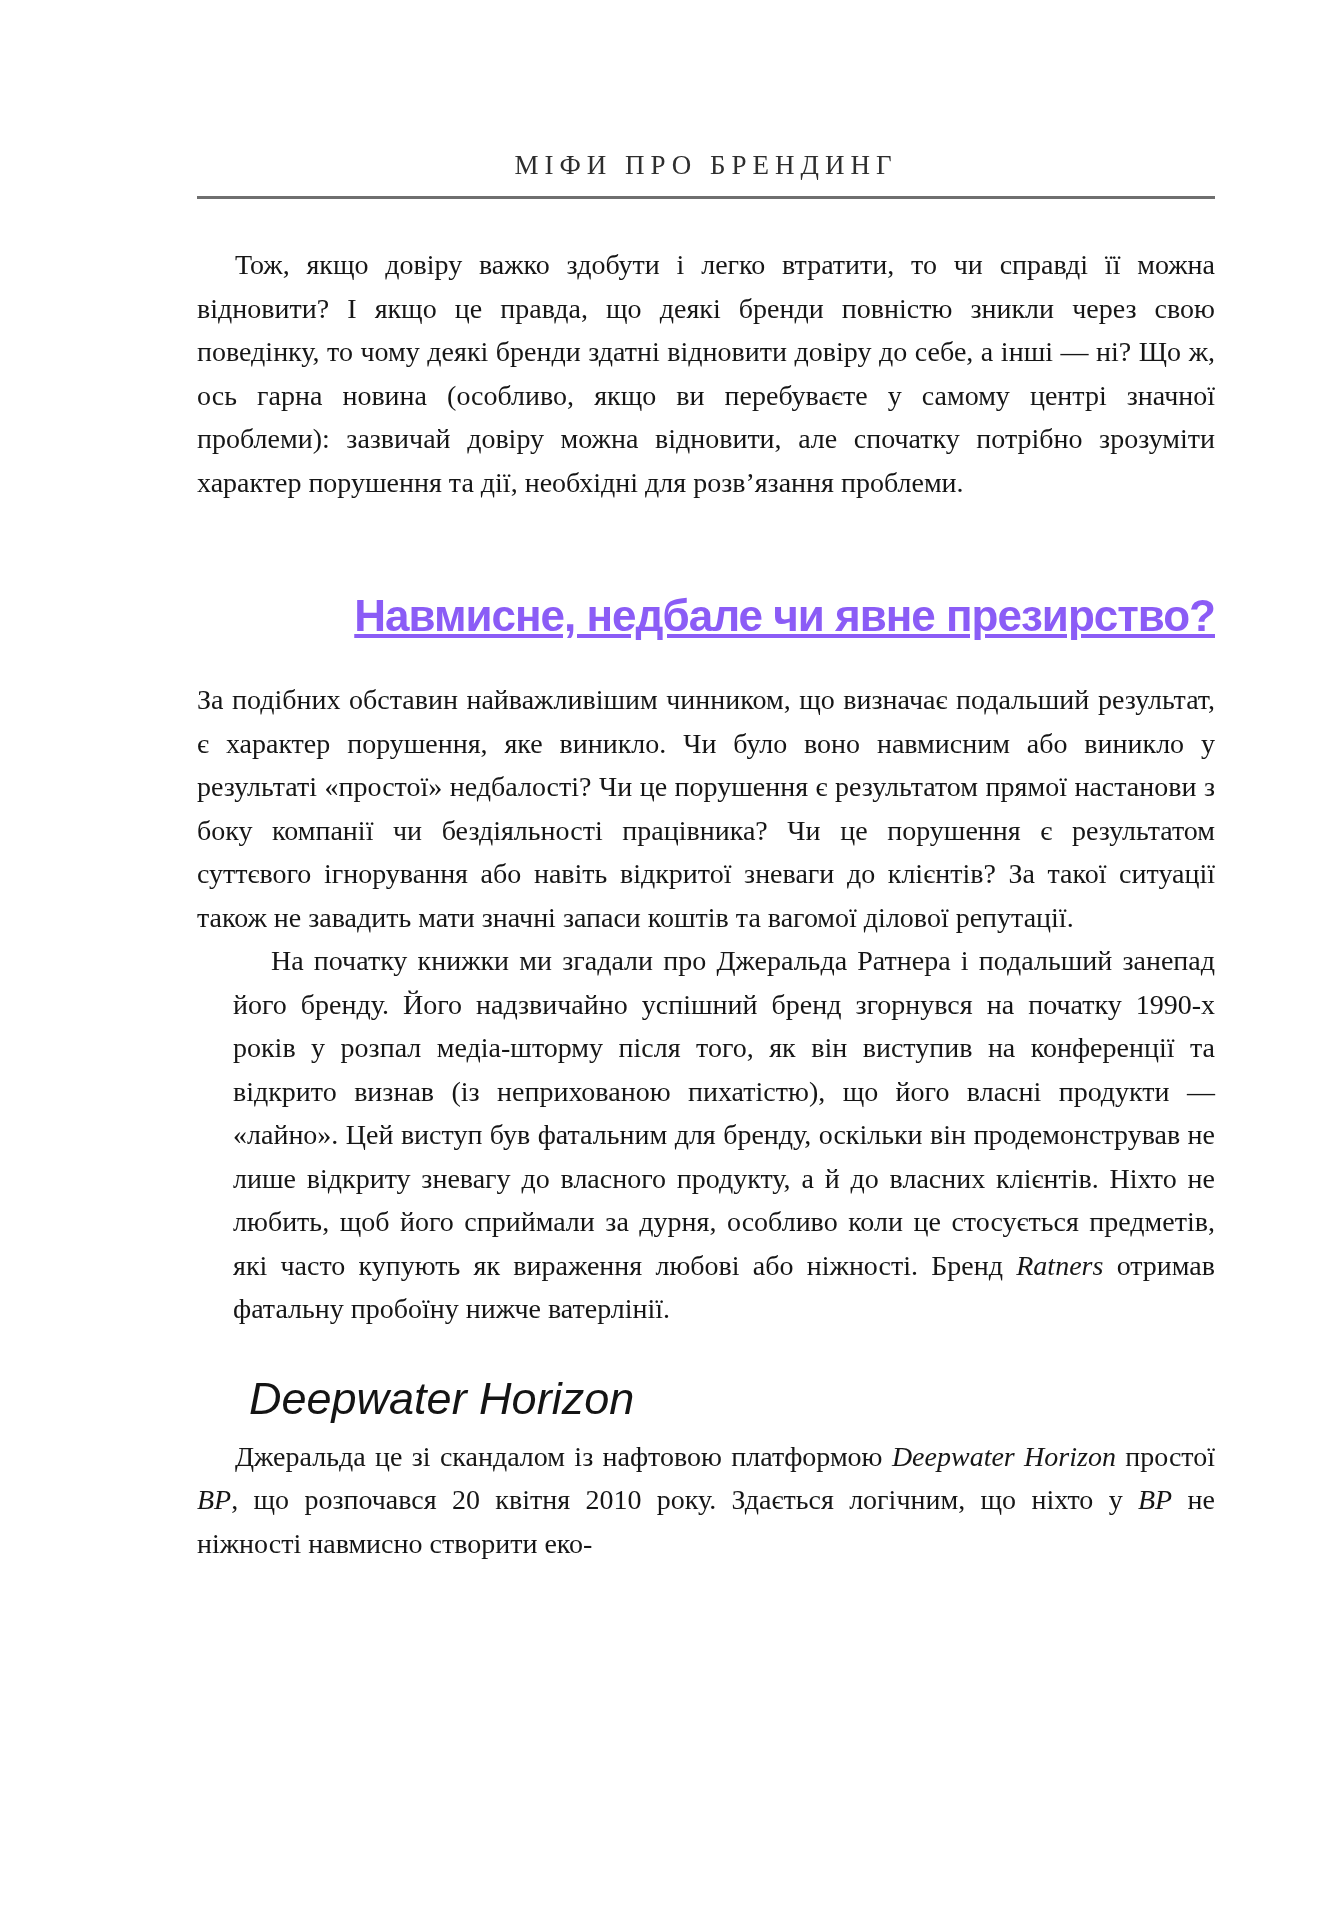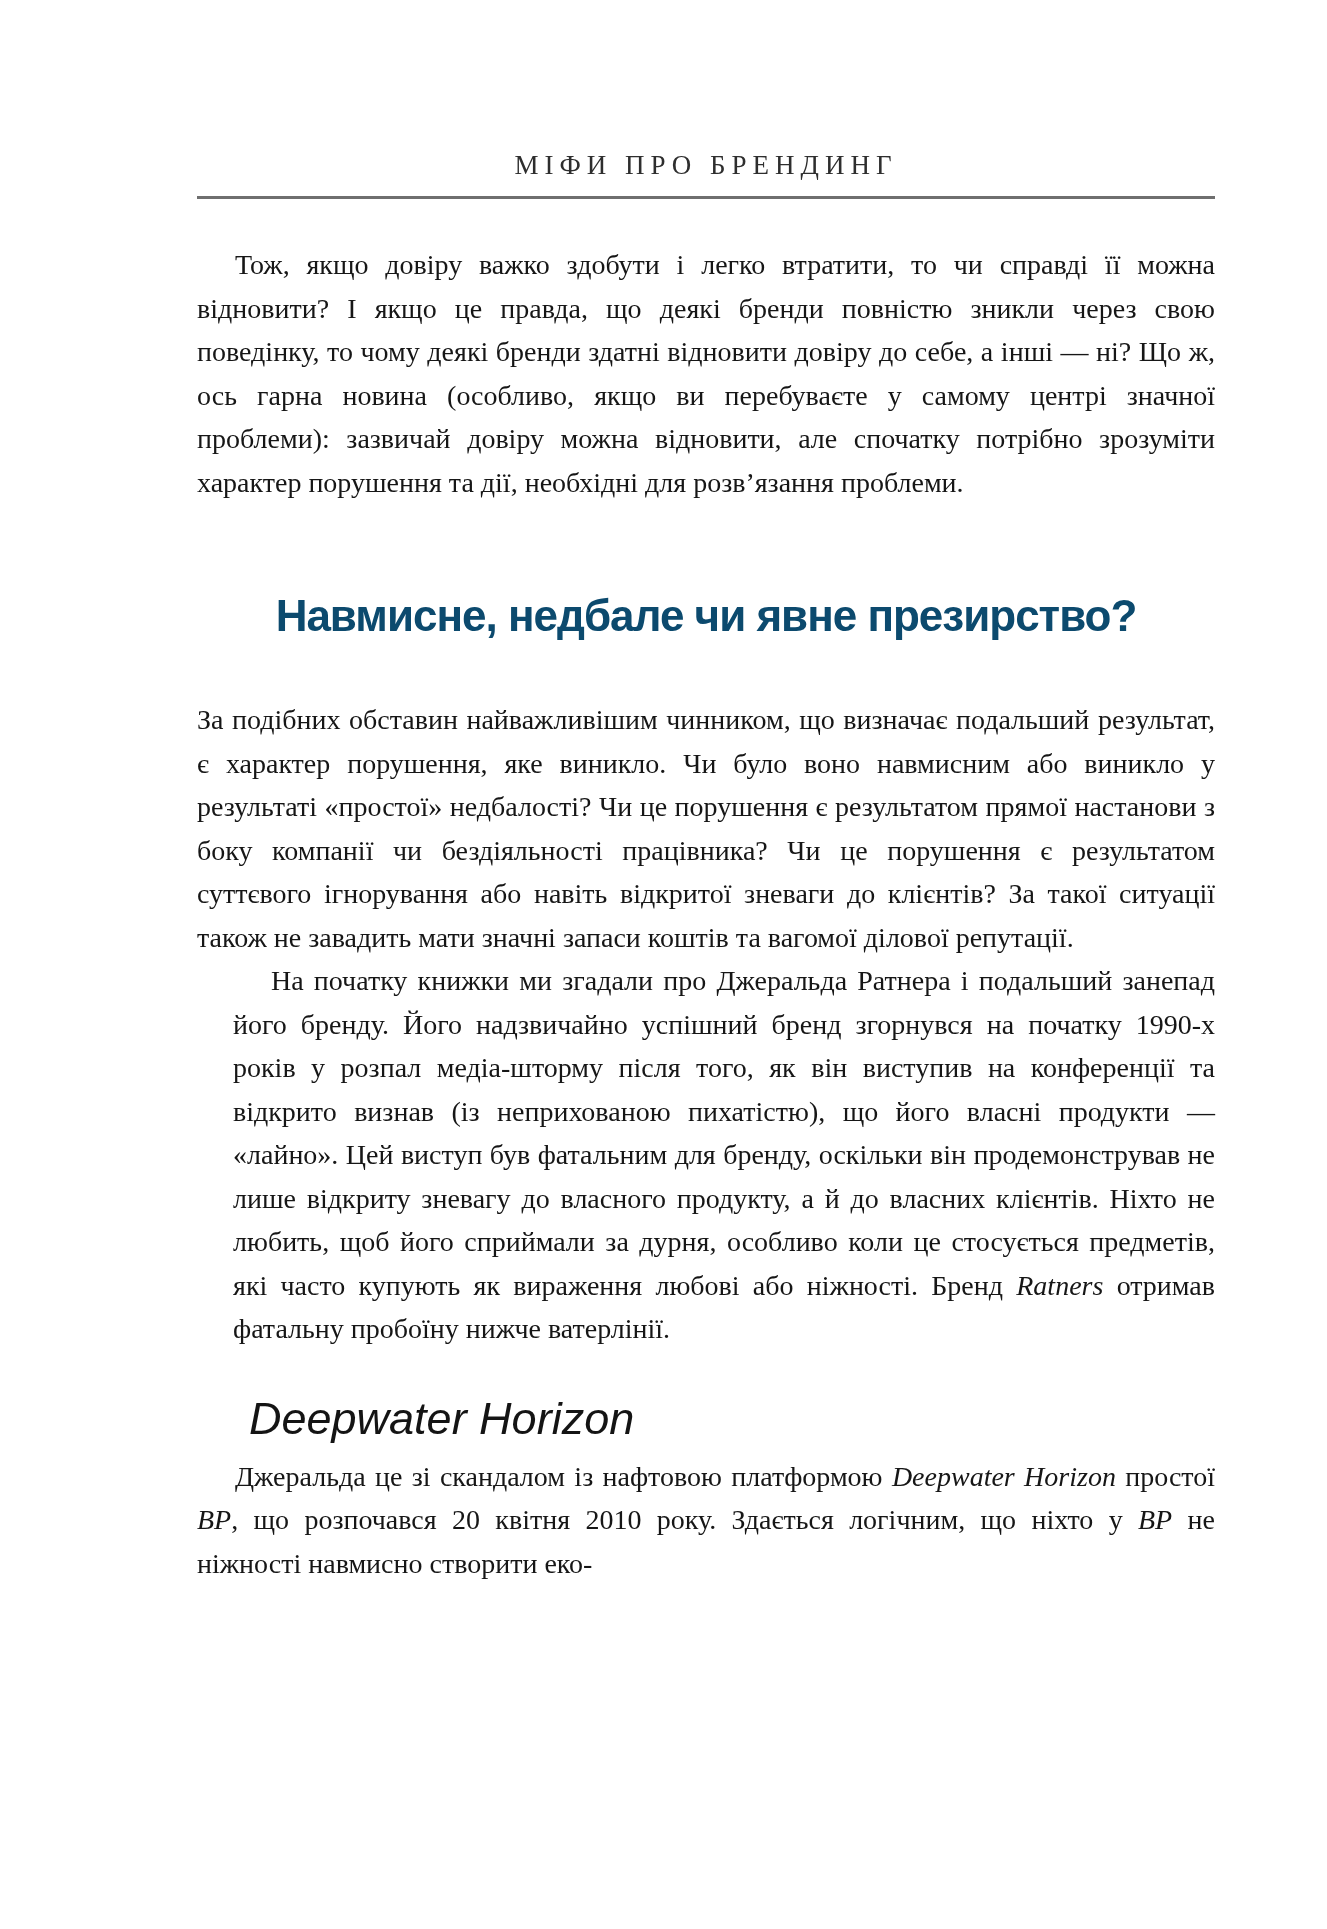--- a/index.html
+++ b/index.html
@@ -41,32 +41,33 @@
     margin: 0;
     font-size: 28px;
     line-height: 43.5px;
     text-align: justify;
     color: #161616;
   }
   p.body.indent {
     text-indent: 38px;
   }
   p.p1 { margin-top: 44px; }
-  p.p2 { margin-top: 56px; }
+  p.p2 { margin-top: 36px; }
   p.p3 { margin-top: 0; margin-left: 36px; }
   p.p4 { margin-top: 8px; }
   h1.section-heading {
     margin: 86px 0 0 0;
     font-family: "Liberation Sans", sans-serif;
     font-weight: bold;
     font-size: 44px;
     line-height: 52px;
     letter-spacing: -1px;
-    color: #0c4a6e;
-    text-align: center;
+    color: #8b5cf6;
+    text-align: right;
+    text-decoration: underline;
   }
   h2.sub-heading {
     margin: 40px 0 0 0;
     padding-left: 52px;
     font-family: "Liberation Sans", sans-serif;
     font-weight: normal;
     font-style: italic;
     font-size: 45px;
     line-height: 56px;
     color: #141414;

